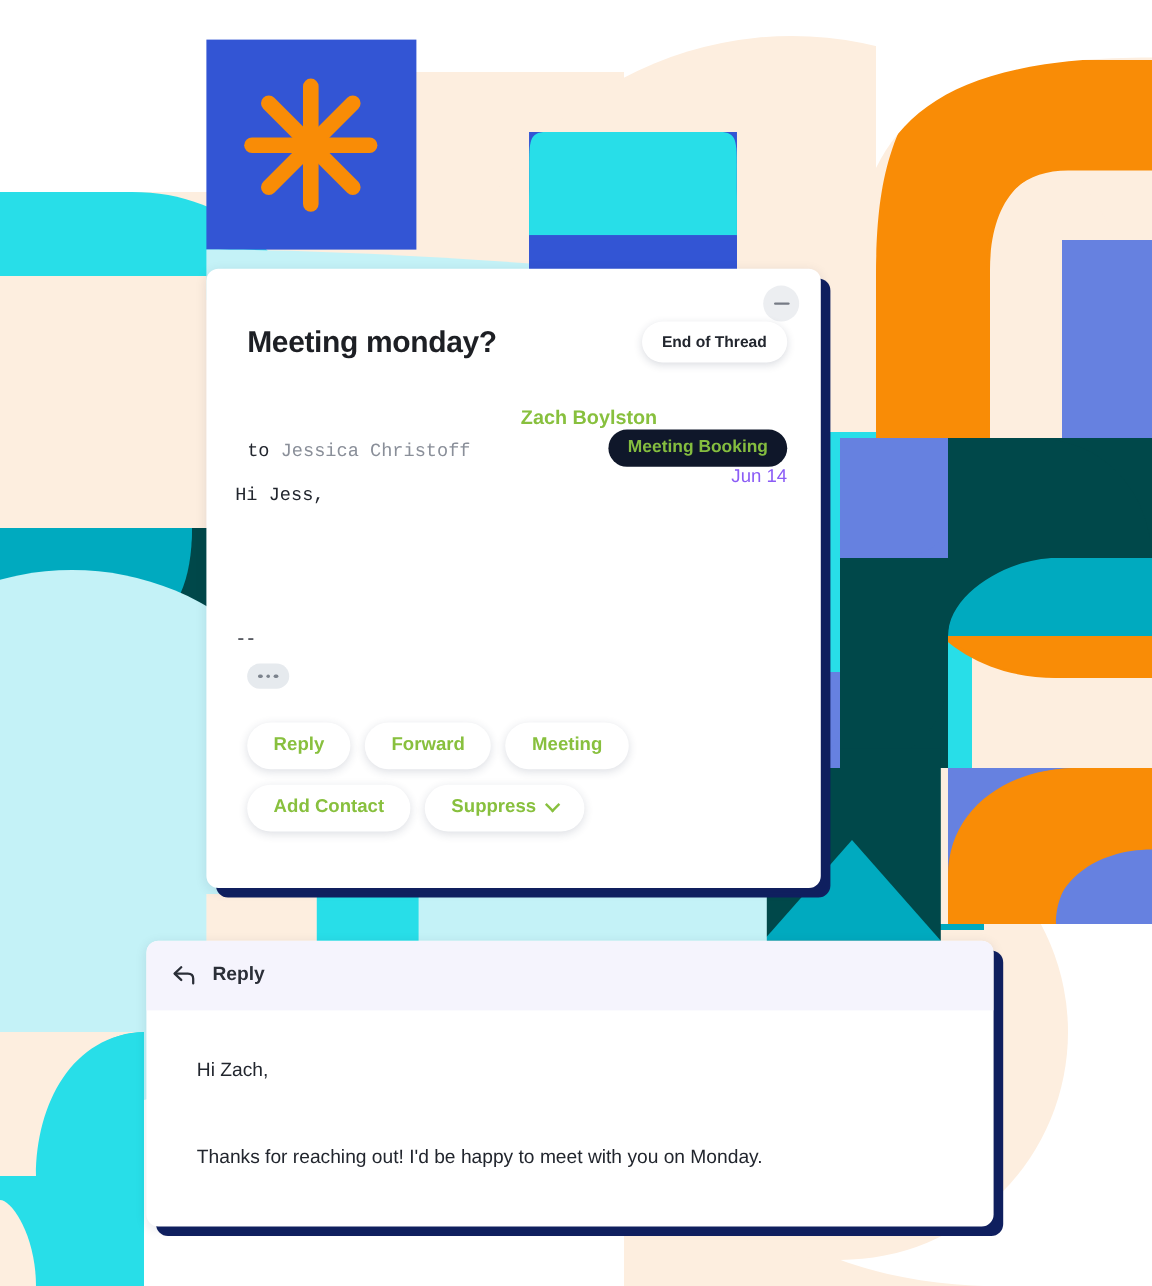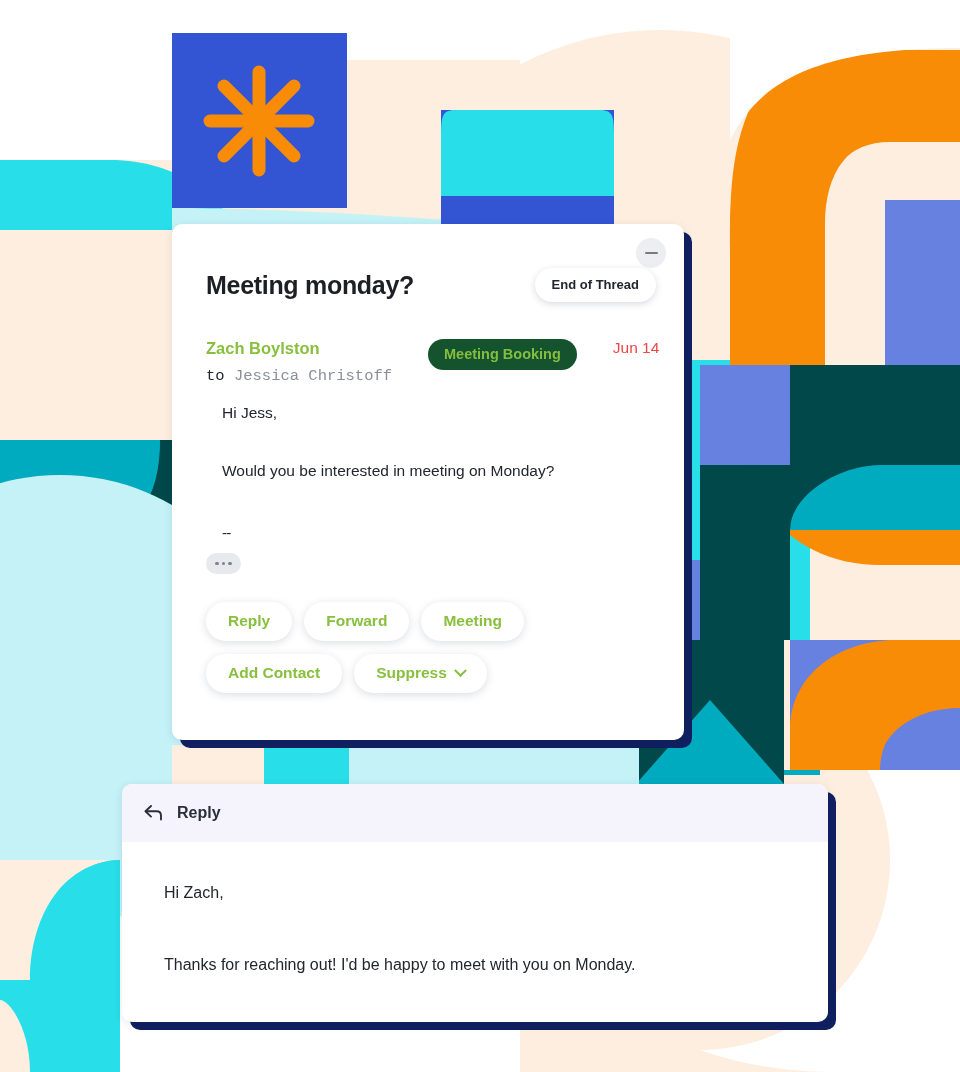--- a/index.html
+++ b/index.html
@@ -104,61 +104,63 @@
     box-shadow: 0 2px 7px rgba(30,40,70,0.17);
     cursor: pointer;
     white-space: nowrap;
   }
   #thread-meta {
     position: absolute;
     left: 34px;
     top: 115px;
     right: 28px;
     display: flex;
-    align-items: flex-start;
+    align-items: flex-end;
+    flex-direction: column;
   }
   .sender {
     font-size: 16.5px;
     font-weight: bold;
     color: #88c03e;
     width: 222px;
     flex: none;
   }
   .badge-booking {
-    background: #14532d;
+    background: #0f172a;
     color: #84bd3f;
     font-size: 14.5px;
     font-weight: bold;
     border-radius: 40px;
     padding: 7px 16px 8px;
     cursor: pointer;
     white-space: nowrap;
   }
   .date {
     font-size: 15.5px;
-    color: #ef4444;
+    color: #8b5cf6;
     margin-left: 36px;
     white-space: nowrap;
   }
 
   .to-line {
     position: absolute;
     left: 34px;
     top: 143px;
     font-size: 15.5px;
     color: #22262e;
     font-family: Liberation Mono, monospace;
   }
   .to-line .recipient { color: #8a8f99; }
 
   .body-line {
     position: absolute;
-    left: 50px;
+    left: 24px;
     font-size: 15.5px;
     color: #22262e;
+    font-family: Liberation Mono, monospace;
   }
   #body-greeting { top: 180px; }
   #body-question { top: 238px; }
   #body-sigdash  { top: 300px; letter-spacing: -1px; color: #2a2e36;}
 
   .more-btn {
     position: absolute;
     left: 34px;
     top: 329px;
     width: 35px;
@@ -414,21 +416,20 @@
       <div class="badge-booking">Meeting Booking</div>
       <div class="date">Jun 14</div>
     </div>
 
     <div class="to-line">
       <span>to</span>
       <span class="recipient">Jessica Christoff</span>
     </div>
 
     <div id="body-greeting" class="body-line">Hi Jess,</div>
-    <div id="body-question" class="body-line">Would you be interested in meeting on Monday?</div>
     <div id="body-sigdash" class="body-line">--</div>
 
     <button class="more-btn">
       <i></i>
       <i></i>
       <i></i>
     </button>
 
     <div id="actions-row1" class="actions">
         <button class="action-btn">

